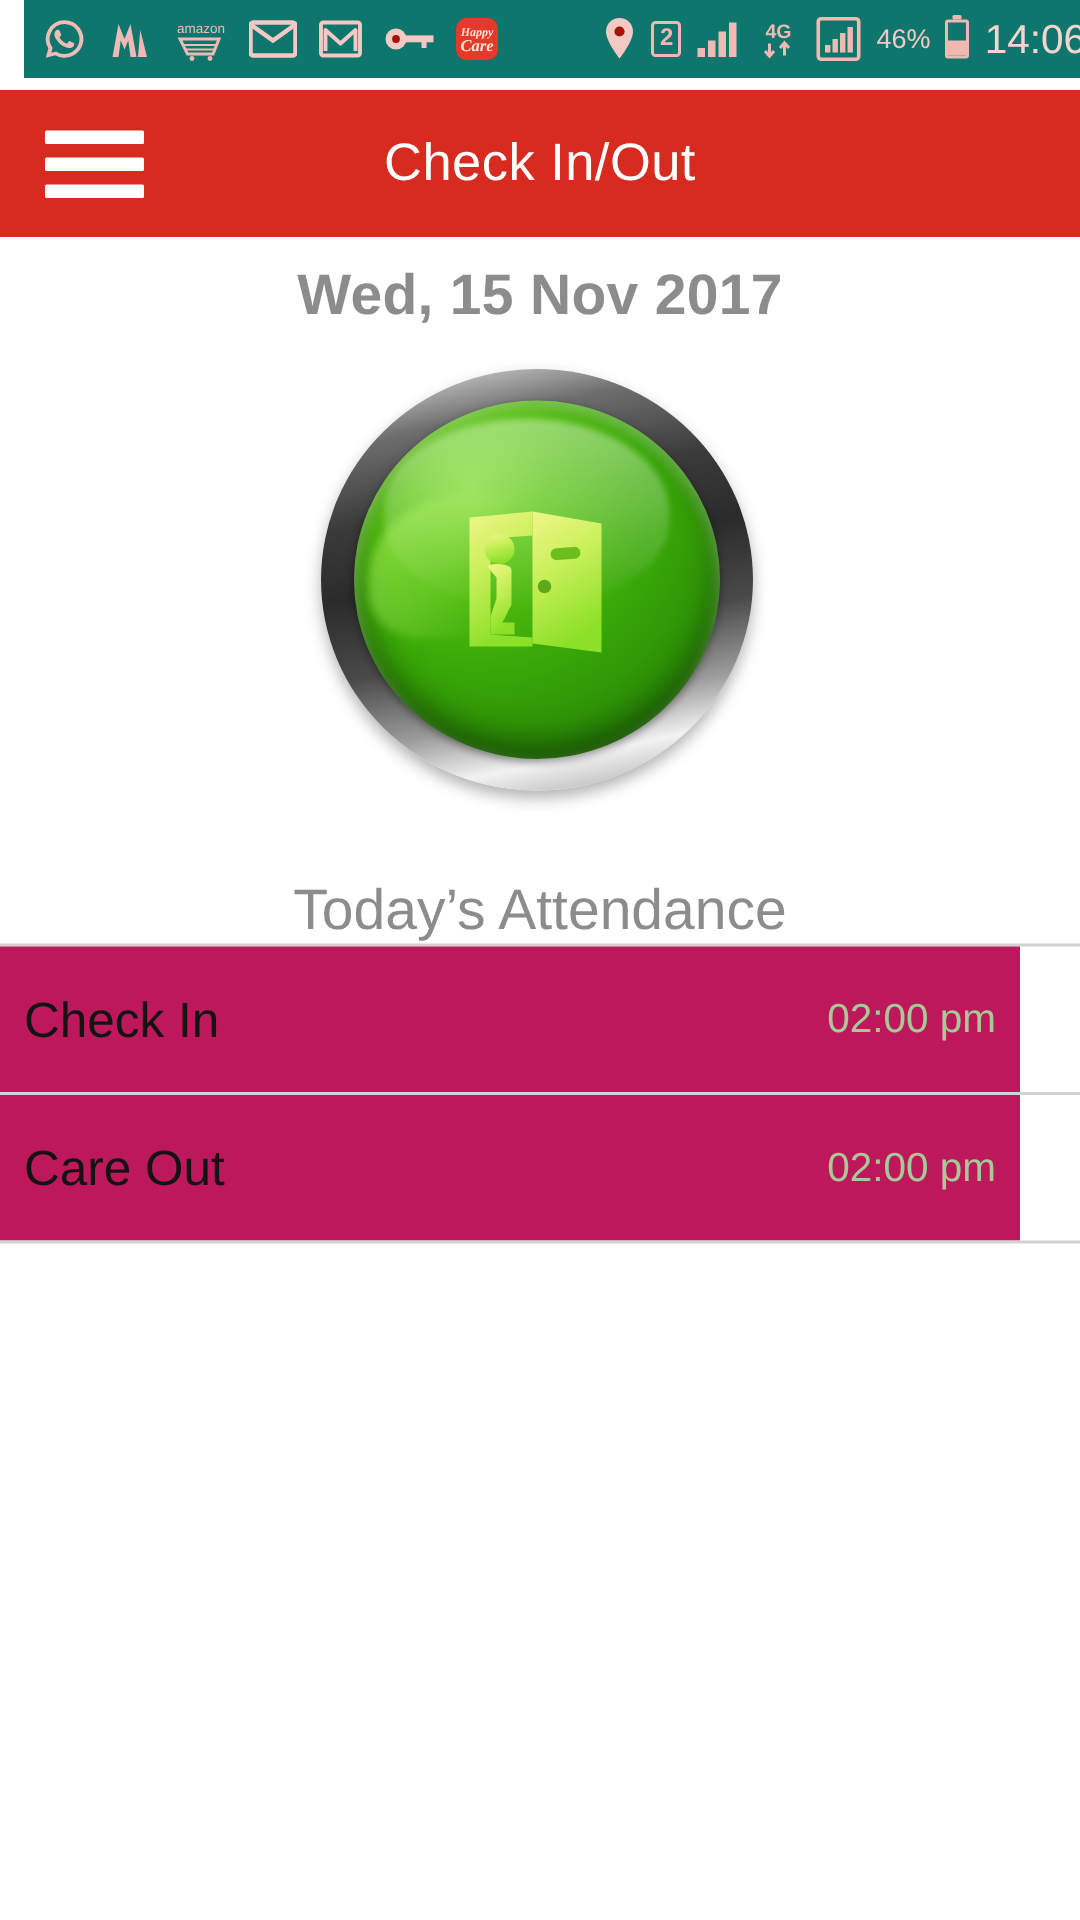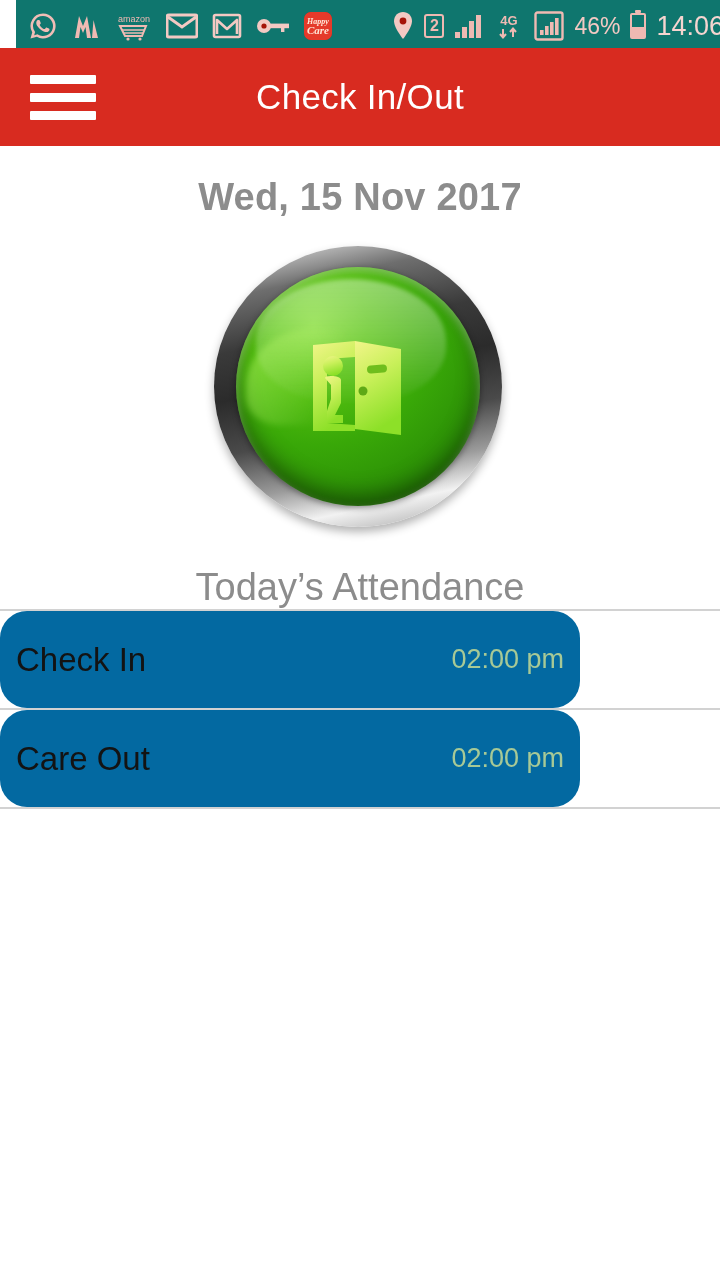--- a/index.html
+++ b/index.html
@@ -16,21 +16,21 @@
     position:absolute; top:0; left:0; width:720px; height:52px;
     background:#0f766e;
     display:flex; align-items:center; justify-content:space-between;
     padding:0 12px;
     margin-left:16px;
   }
   .sb-left{ display:flex; align-items:center; gap:14px; }
   .sb-right{ display:flex; align-items:center; gap:10px; }
   .sb-ico{ display:inline-flex; align-items:center; justify-content:center; }
   .sb-text{
-    color:#F3C9C3; font-size:23px; font-weight:400; letter-spacing:0px;
+    color:#F3C9C3; font-size:18px; font-weight:400; letter-spacing:0px;
     line-height:1; white-space:nowrap;
   }
   .sb-clock{ color:#F6D5D0; font-size:27px; line-height:1; white-space:nowrap; }
   .happycare{
     width:28px;height:28px;border-radius:7px;
     background:#E0281B;
     display:flex;align-items:center;justify-content:flex-end;
     font-size:9px;color:#FFE9D6;font-weight:bold;line-height:8px;text-align:center;
     overflow:hidden;
   }
@@ -48,21 +48,21 @@
     position:relative; display:flex; align-items:flex-end;
   }
   .battery:before{
     content:""; position:absolute; top:-5px; left:3px; width:6px;height:3px;
     background:#EFB9B2; border-radius:1px;
   }
   .battery i{ display:block; width:100%; height:46%; background:#EFB9B2; }
 
   
   .app-bar{
-    position:absolute; top:48px; left:0; width:720px; height:98px;
+    position:absolute; top:60px; left:0; width:720px; height:98px;
     background:#D82B20;
     display:flex; align-items:center;
   }
   .hamburger{
     width:72px; height:60px; margin-left:30px;
     display:flex; flex-direction:column; justify-content:center; gap:9px;
     cursor:pointer;
   }
   .hamburger span{ display:block; width:66px; height:9px; background:#fff; border-radius:1px; }
   .app-title{
@@ -128,27 +128,27 @@
     filter:blur(3px);
   }
   .btn-icon{
     position:absolute; left:50%; top:50%; transform:translate(-50%,-50%);
     width:110px; height:112px;
   }
 
   
   .attendance-title{
     text-align:center; color:#8C8C8C; font-size:38px; font-weight:400;
-    margin-top:28px;
+    margin-top:48px;
   }
   .divider{ width:720px; height:2px; background:#D2D2D2; }
   .att-row{
-    width:580px; height:97px;
+    width:680px; height:97px;
     display:flex; align-items:center; justify-content:space-between;
-    padding:0 16px; background:#0369a1;border-radius:27px;
+    padding:0 16px; background:#be185d;
   }
   .att-label{ color:#131313; font-size:33px; font-weight:400; }
   .att-time{ color:#A7C996; font-size:27px; font-weight:400; }
 </style>
 </head>
 <body>
 
 <div id="screen">
 
   <div class="status-bar">

